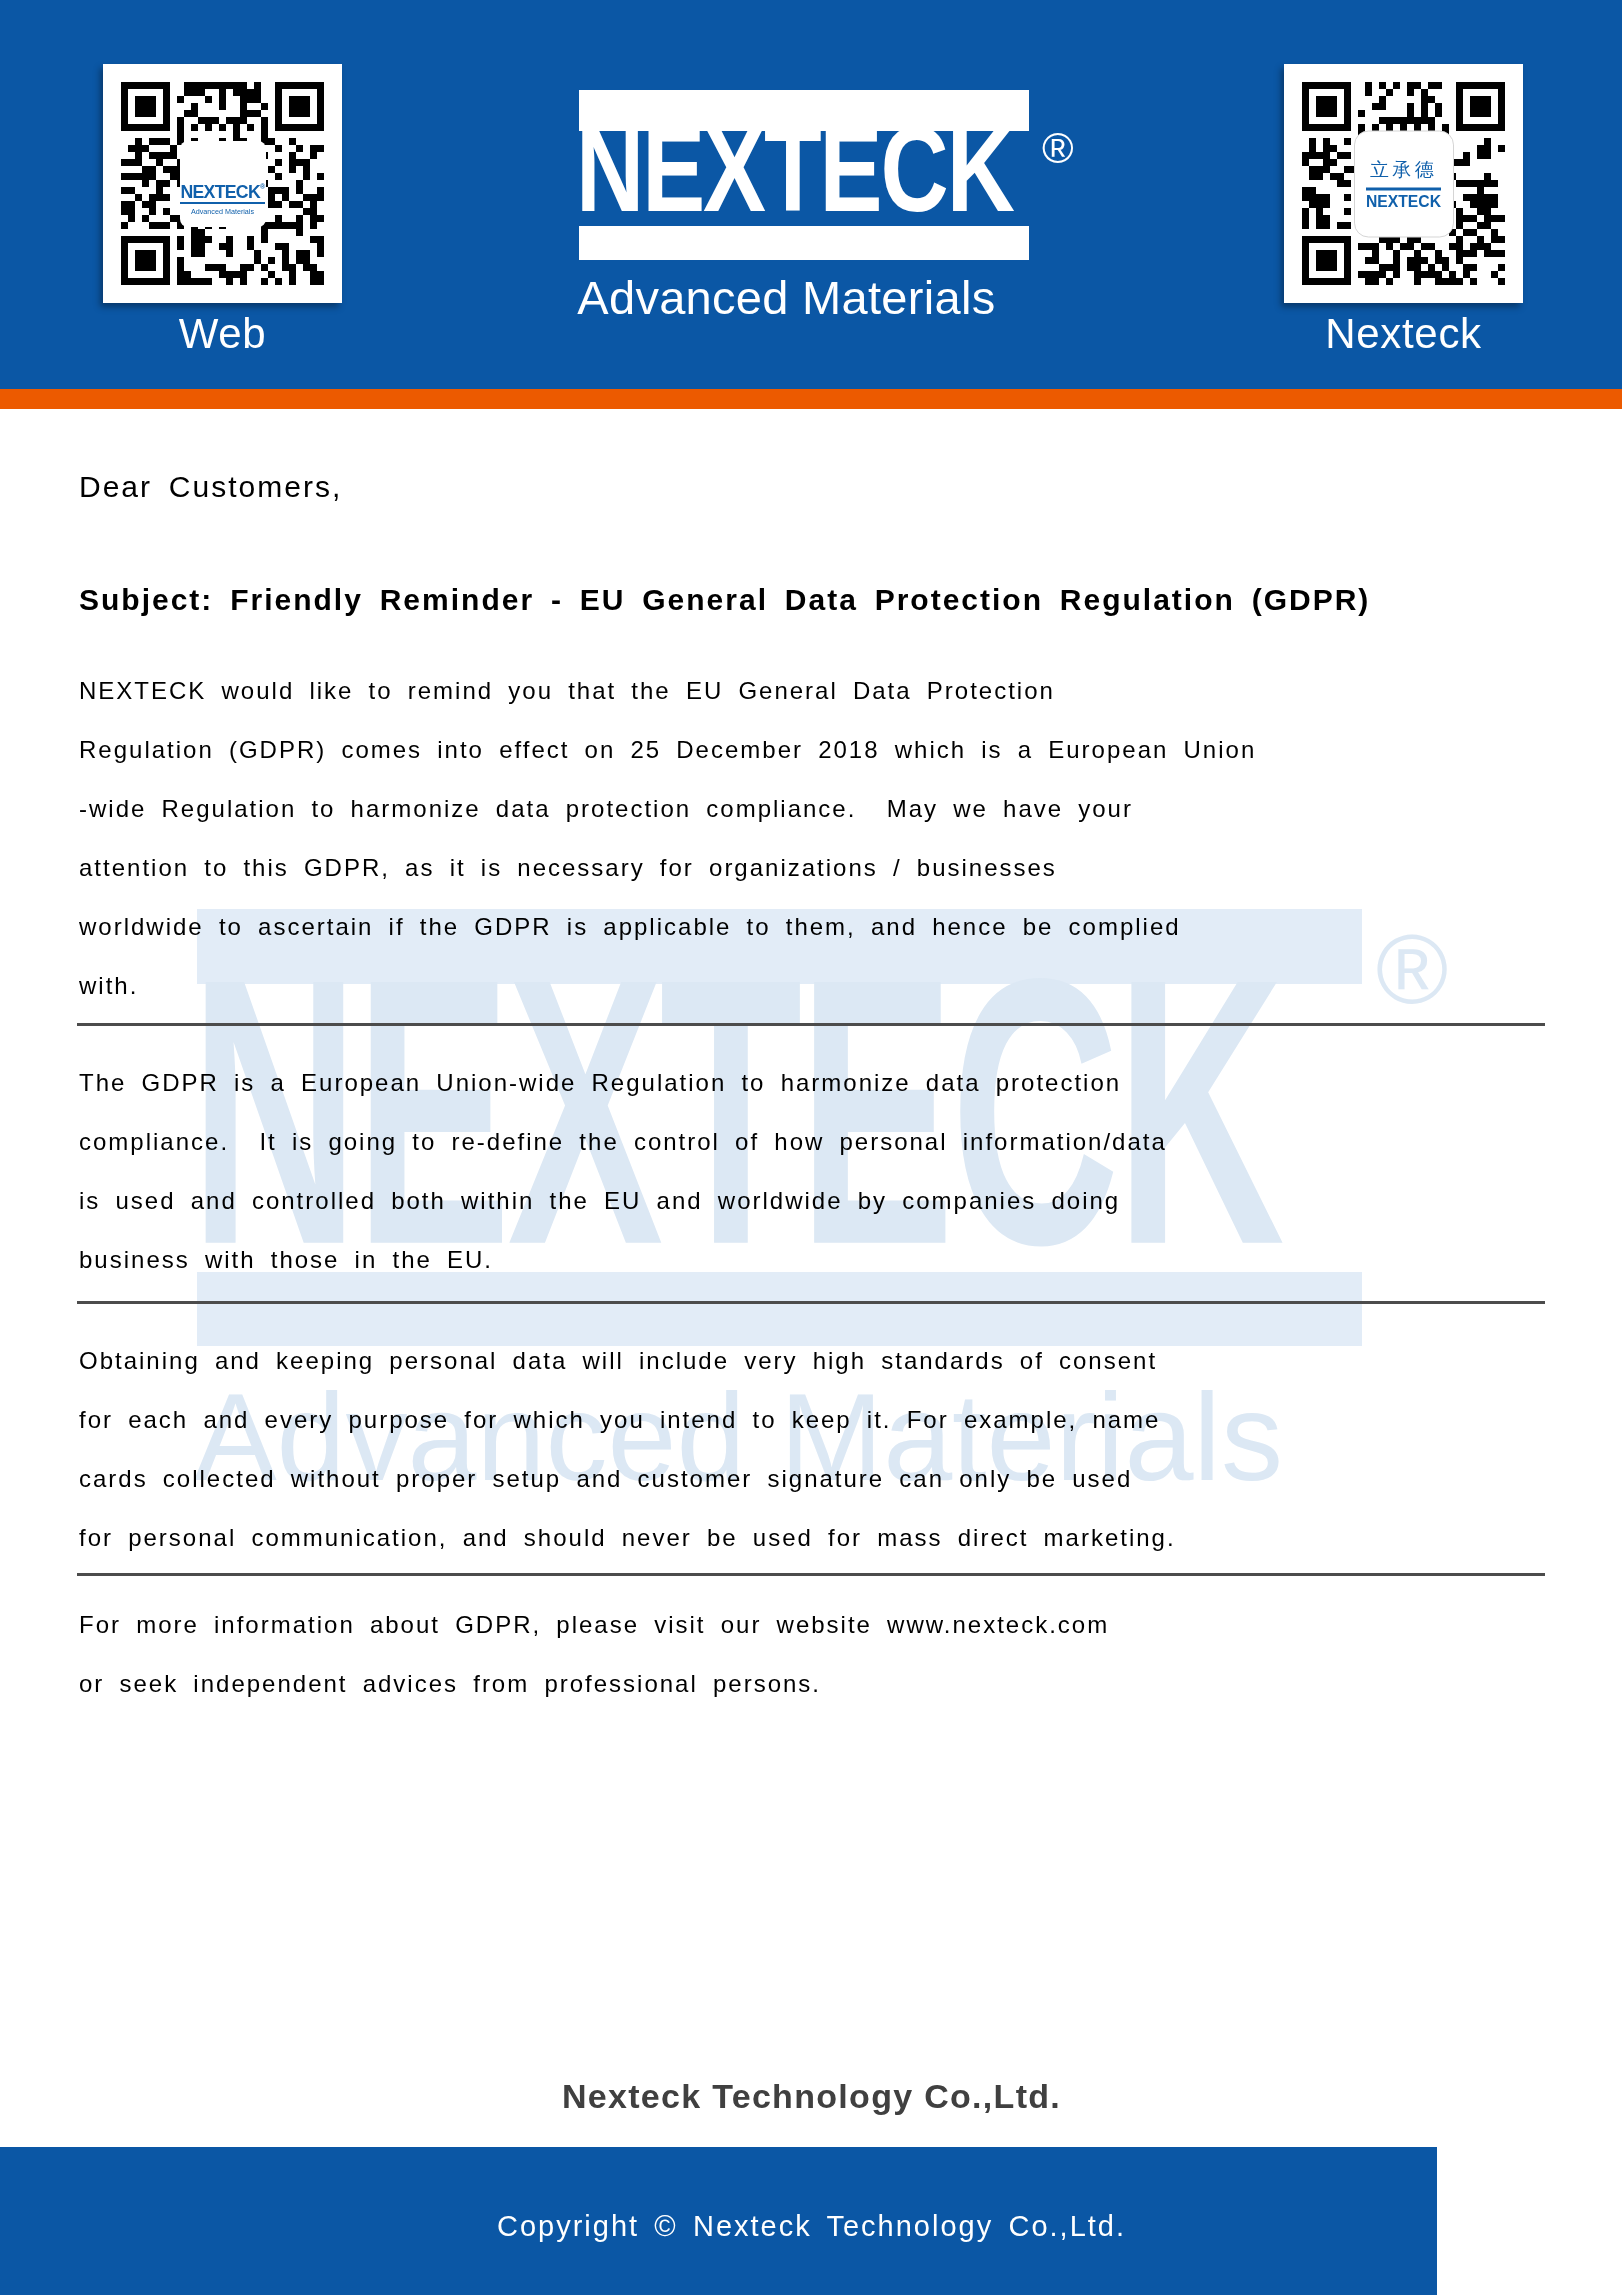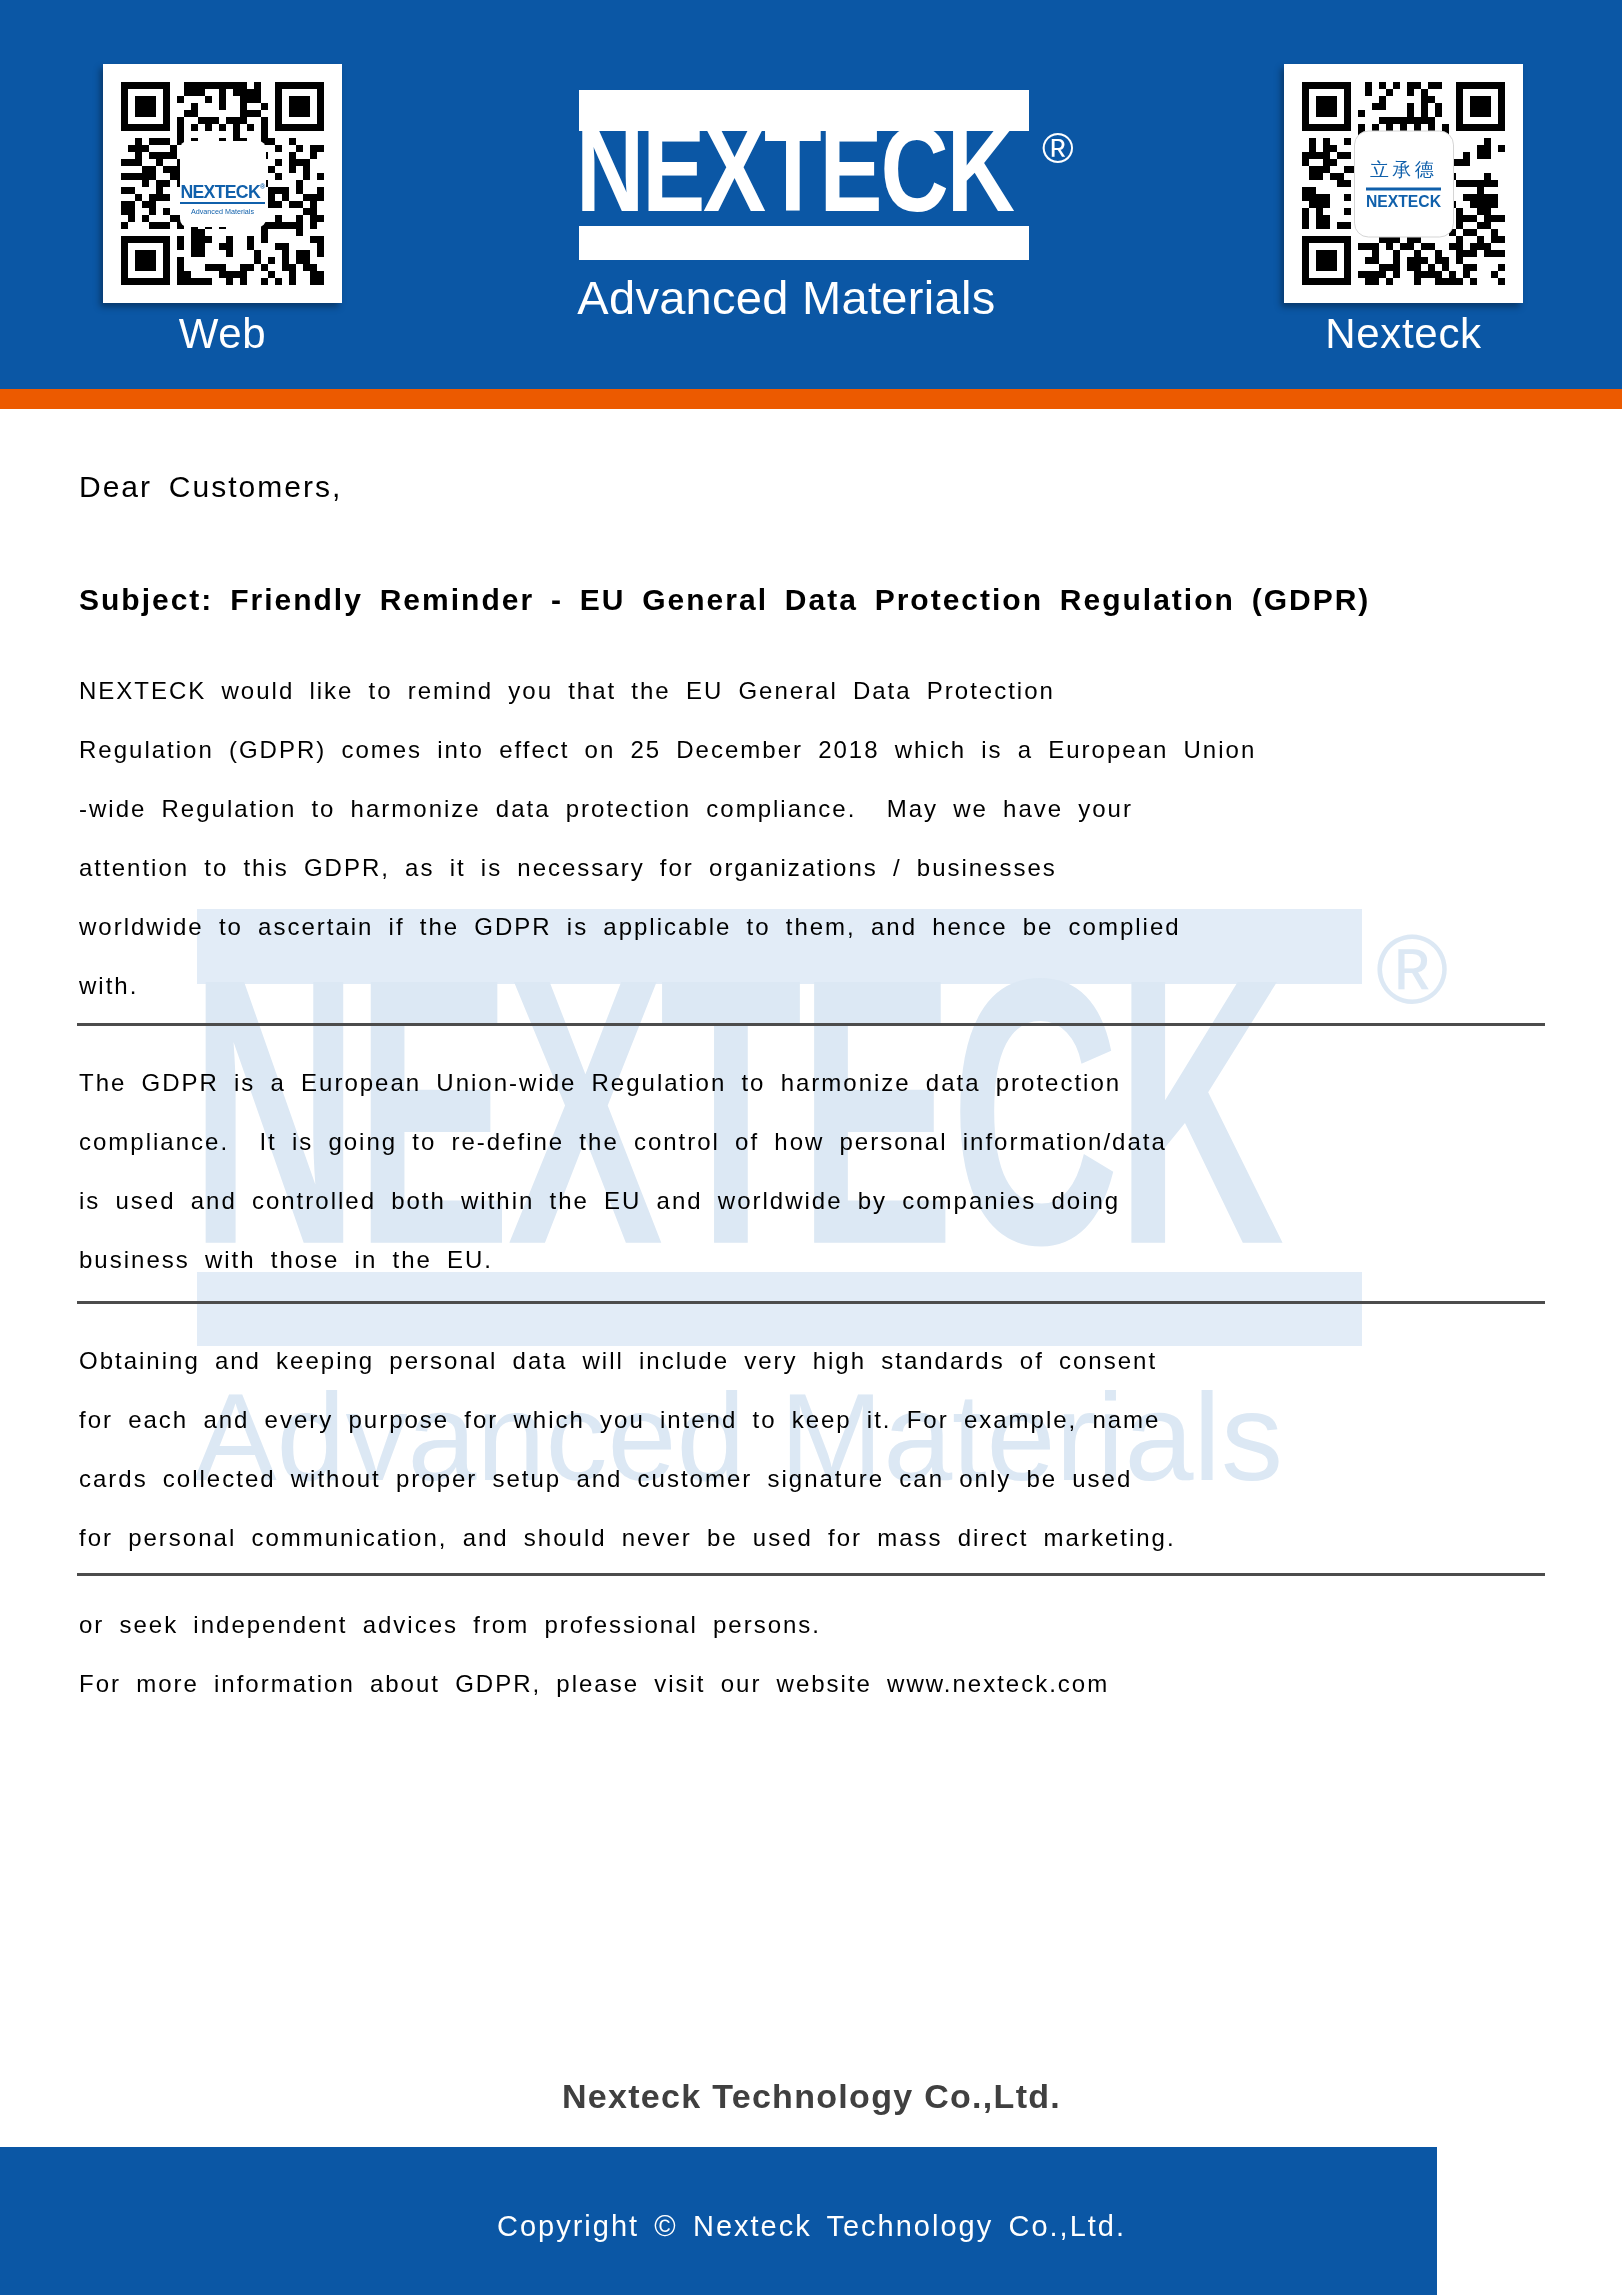--- a/index.html
+++ b/index.html
@@ -743,22 +743,22 @@
     </div>
   <div class="rule r2"></div>
   <div class="para p3">
       <div class="line">Obtaining and keeping personal data will include very high standards of consent</div>
       <div class="line">for each and every purpose for which you intend to keep it. For example, name</div>
       <div class="line">cards collected without proper setup and customer signature can only be used</div>
       <div class="line">for personal communication, and should never be used for mass direct marketing.</div>
     </div>
   <div class="rule r3"></div>
   <div class="para p4">
+      <div class="line">For more information about GDPR, please visit our website www.nexteck.com</div>
       <div class="line">or seek independent advices from professional persons.</div>
-      <div class="line">For more information about GDPR, please visit our website www.nexteck.com</div>
     </div>
 
   <div class="signature">Nexteck Technology Co.,Ltd.</div>
 
   <div class="footer">
     <div class="footer-text">Copyright © Nexteck Technology Co.,Ltd.</div>
   </div>
 
 </div>
 

